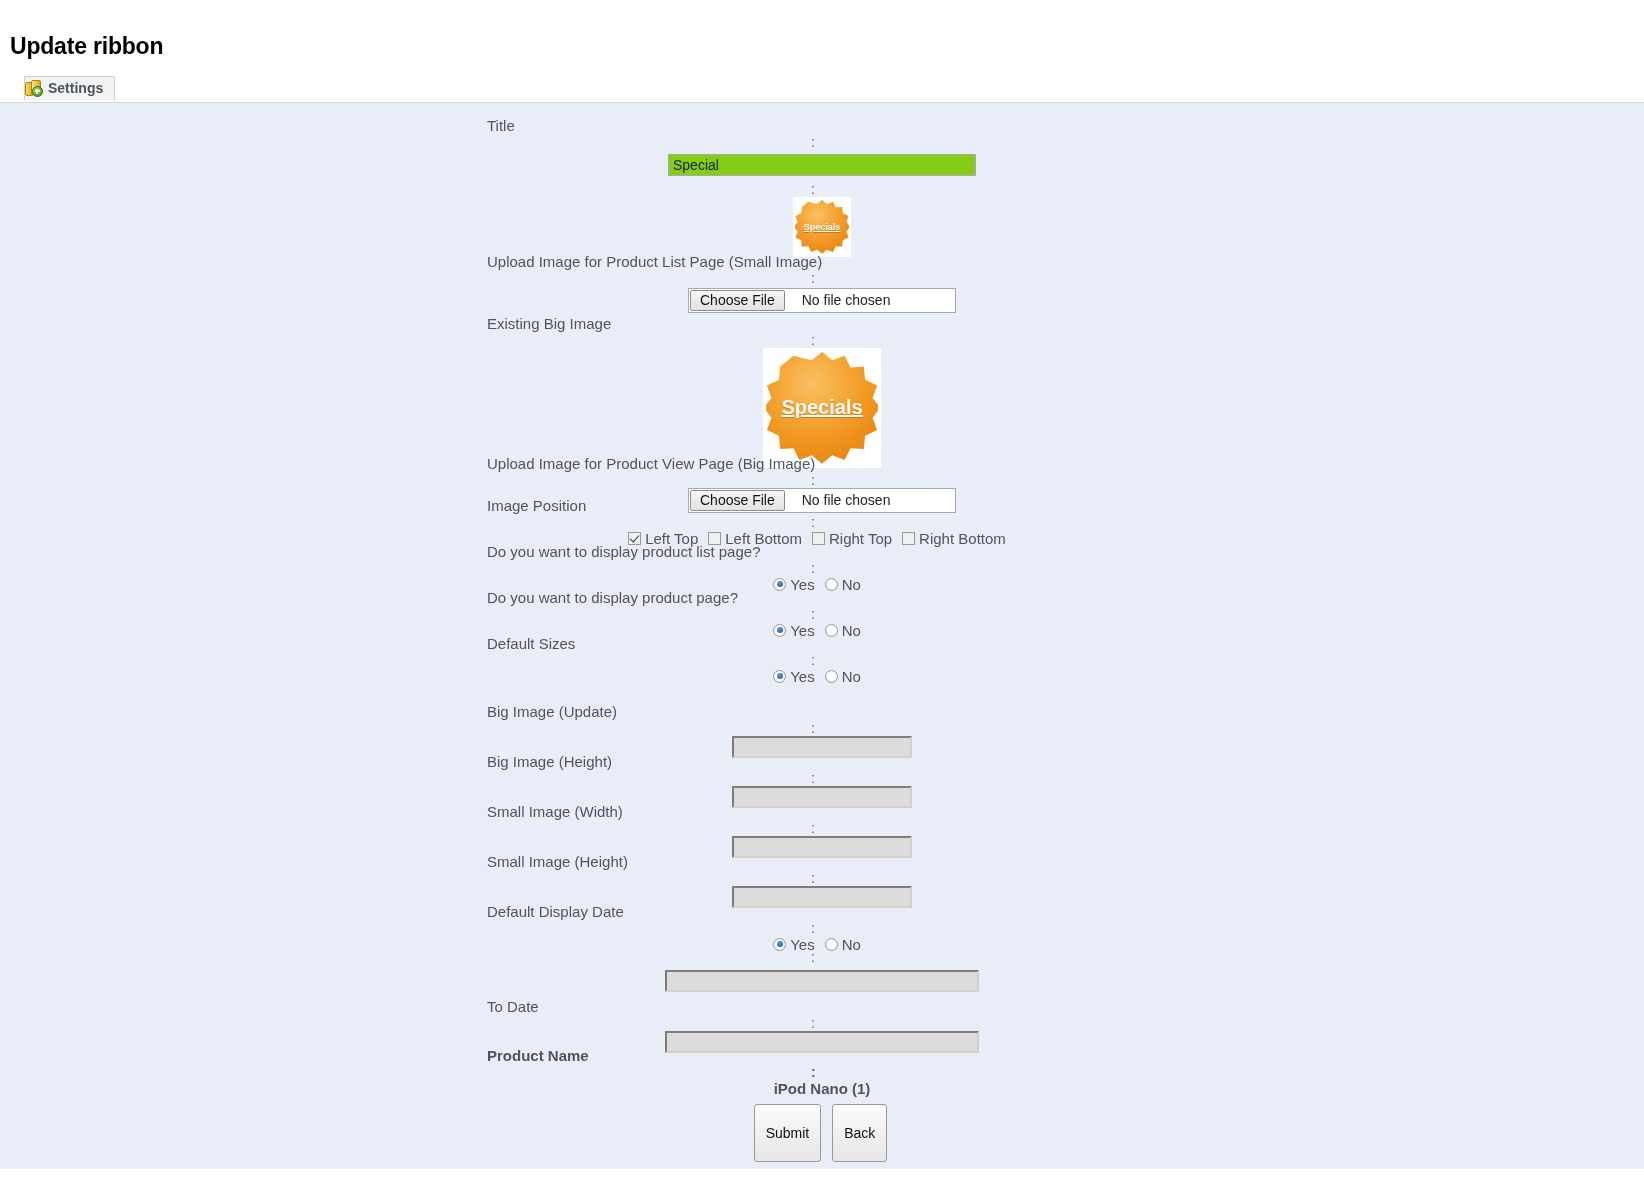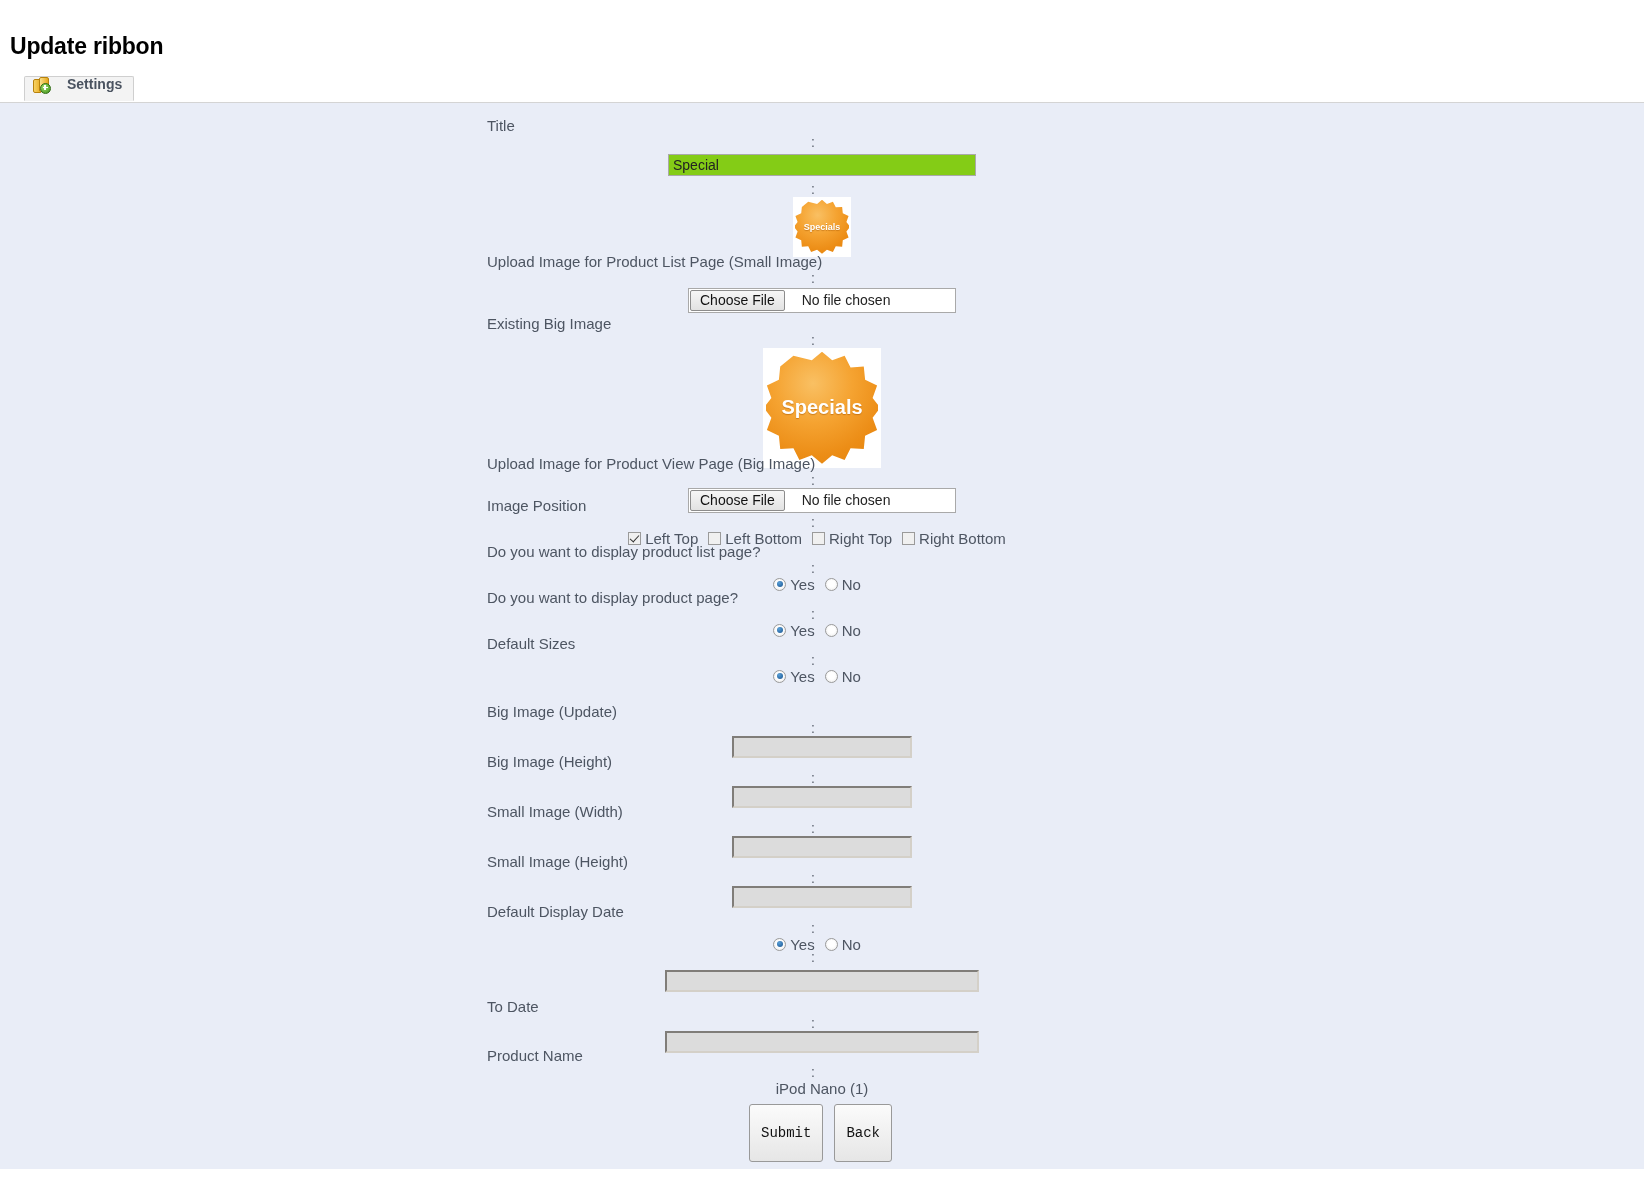--- a/index.html
+++ b/index.html
@@ -28,24 +28,24 @@
   }
 
   
   .tabs-wrap {
     position: relative;
     margin: 14px 0 0 24px;
     height: 27px;
   }
   .tab {
     display: inline-flex;
-    align-items: flex-start;
-    gap: 17px;
+    align-items: center;
+    gap: 6px;
     height: 25px;
-    padding: 0 11px 0 8px;
+    padding: 0 11px 0 0;
     background: #f3f3f3;
     border: 1px solid #cfcfcf;
     border-bottom: 1px solid #f3f3f3;
     border-radius: 2px 2px 0 0;
     font-size: 14px;
     font-weight: bold;
     color: #4a5360;
     position: relative;
     z-index: 3;
     box-sizing: border-box;
@@ -133,21 +133,21 @@
   .r-smallimg{ height: 72px; }
   .r-upload1 { height: 62px; }
   .r-bigimg  { height: 140px; }
   .r-upload2 { height: 42px; }
   .r-pos     { height: 46px; }
   .r-radio   { height: 46px; }
   .r-sizes   { height: 46px; }
   .r-gap     { height: 22px; }
   .r-num     { height: 50px; }
   .r-date    { height: 49px; }
-  .r-prod    { height: 50px; }
+  .r-prod    { height: 50px; font-weight: bold; }
   .r-buttons { height: 72px; }
 
   
   input.text-input {
     width: 308px;
     height: 22px;
     font-family: "Liberation Sans", sans-serif;
     font-size: 14px;
     color: #222;
     padding: 1px 4px;
@@ -229,20 +229,21 @@
     );
   }
   .starburst.small { width: 54px; height: 54px; }
   .starburst.big   { width: 112px; height: 112px; }
   .badge-text {
     color: #ffffff;
     font-family: "Liberation Sans", sans-serif;
     font-weight: bold;
     text-shadow: 0 1px 1px rgba(170,90,0,0.55);
     white-space: nowrap;
+    text-decoration: underline;
   }
   .starburst.small .badge-text { font-size: 9px; }
   .starburst.big .badge-text   { font-size: 20px; }
 
   
   .choice-group {
     display: flex;
     align-items: center;
     font-size: 15px;
     color: #4d5562;
@@ -294,21 +295,21 @@
     background: radial-gradient(circle at 35% 30%, #5aa0d8, #17538f);
   }
 
   .static-value {
     font-size: 15px;
     color: #4d5562;
   }
 
   
   .btn {
-    font-family: Liberation Mono, monospace;
+    font-family: Liberation Sans, sans-serif;
     font-size: 14px;
     color: #111;
     background: linear-gradient(to bottom,#fbfbfb,#e6e6e6);
     border: 1px solid #999999;
     border-radius: 3px;
     padding: 20px 11px;
     margin-right: 11px;
     cursor: default;
     text-align: center;
   }

